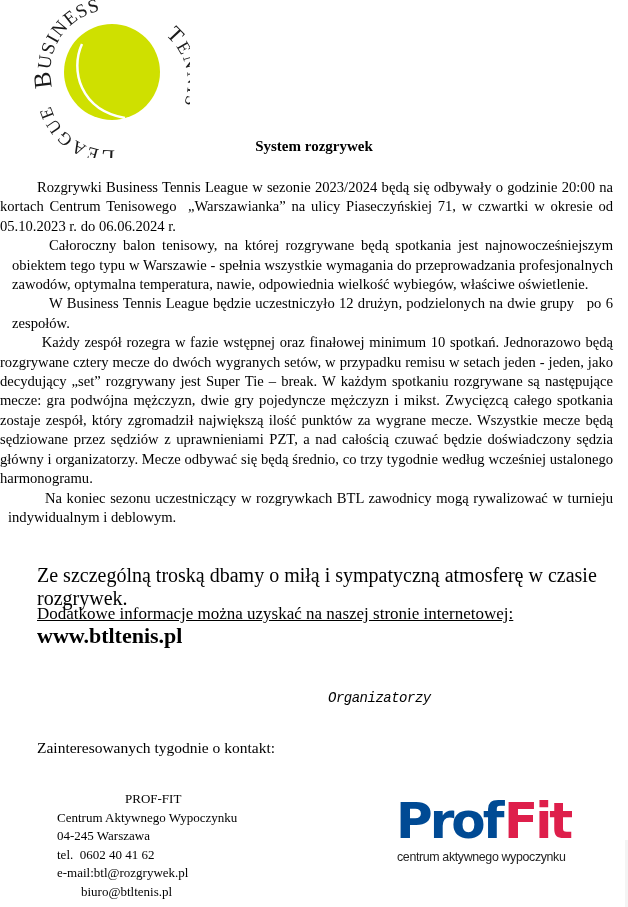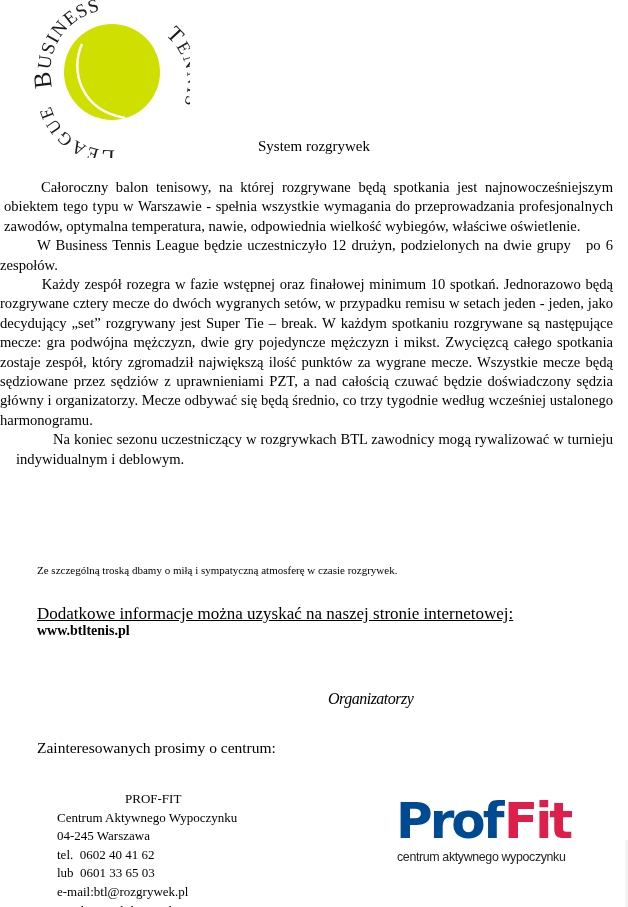--- a/index.html
+++ b/index.html
@@ -4,32 +4,32 @@
 <style>
   html, body { margin: 0; padding: 0; background: #ffffff; }
   body {
     width: 628px; height: 907px; position: relative; overflow: hidden;
     font-family: "Liberation Serif", "DejaVu Serif", serif;
     color: #000; font-size: 14.6px;
   }
   .logo { position: absolute; left: 30px; top: 0; width: 160px; height: 158px; }
   .title {
     position: absolute; top: 138px; left: 0; width: 628px; text-align: center;
-    font-weight: normal; font-size: 15px;
+    font-weight: bold; font-size: 15px;
   }
   .body-text {
     position: absolute; left: 37px; top: 178px; width: 576px;
     line-height: 19.4px; text-align: justify;
   }
   .body-text p { margin: 0; text-indent: 0; }
   .para { margin: 0; text-align: justify; text-align-last: left; }
-  .note { position: absolute; left: 37px; top: 564px; font-size: 11px; }
+  .note { position: absolute; left: 37px; top: 564px; font-size: 20px; }
   .more { position: absolute; left: 37px; top: 604px; text-decoration: underline; font-size: 17px; }
-  .web { position: absolute; left: 37px; top: 623px; font-weight: bold; font-size: 14px; }
-  .org { position: absolute; left: 328px; top: 690px; font-style: italic; font-size: 16px; font-family: Liberation Serif, serif; letter-spacing: -0.5px; }
+  .web { position: absolute; left: 37px; top: 623px; font-weight: bold; font-size: 22px; }
+  .org { position: absolute; left: 328px; top: 690px; font-style: italic; font-size: 14px; font-family: Liberation Mono, monospace; letter-spacing: -0.5px; }
   .contact-head { position: absolute; left: 37px; top: 739px; font-size: 15.5px; }
   .contact { position: absolute; left: 57px; top: 762px; font-size: 13px; line-height: 18.6px; }
   .contact .c0 { padding-left: 68px; margin-top: 28px; }
   .contact .c-last { padding-left: 24px; }
   .proffit { position: absolute; left: 396px; top: 790px; width: 190px; height: 80px; }
   .proffit-sub {
     position: absolute; left: 397px; top: 849px; font-family: "Liberation Sans", sans-serif;
     font-size: 13.5px; color: #222; letter-spacing: -0.4px; transform: scaleX(0.92); transform-origin: left;
   }
   .edge { position: absolute; right: 0; top: 840px; width: 3px; height: 67px; background: #f4f4f4; }
@@ -55,41 +55,41 @@
     </text>
     <text font-family="Liberation Serif, serif" font-size="22" fill="#1a1a1a" letter-spacing="2">
       <textPath href="#arcBottom" startOffset="0">L<tspan font-size="18">EAGUE</tspan></textPath>
     </text>
   </svg>
 </div>
 
 <div class="title">System rozgrywek</div>
 
 <div class="body-text" style="left: 0px; width: 613px; padding-left: 0px; box-sizing: border-box;">
-    <p class="para" style="text-indent: 37px; white-space: pre-wrap; padding-left: 0px; margin-left: 4px;">Całoroczny balon tenisowy, na której rozgrywane będą spotkania jest najnowocześniejszym obiektem tego typu w Warszawie - spełnia wszystkie wymagania do przeprowadzania profesjonalnych zawodów, optymalna temperatura, nawie, odpowiednia wielkość wybiegów, właściwe oświetlenie.</p>
-    <p class="para" style="text-indent: 37px; white-space: pre-wrap; padding-left: 0px; margin-left: 0px;">W Business Tennis League będzie uczestniczyło 12 drużyn, podzielonych na dwie grupy   po 6 zespołów.</p>
+    <p class="para" style="text-indent: 37px; white-space: pre-wrap; padding-left: 0px; margin-left: 0px;">Rozgrywki Business Tennis League w sezonie 2023/2024 będą się odbywały o godzinie 20:00 na kortach Centrum Tenisowego  „Warszawianka” na ulicy Piaseczyńskiej 71, w czwartki w okresie od 05.10.2023 r. do 06.06.2024 r.</p>
+    <p class="para" style="text-indent: 37px; white-space: pre-wrap; padding-left: 0px; margin-left: 12px;">Całoroczny balon tenisowy, na której rozgrywane będą spotkania jest najnowocześniejszym obiektem tego typu w Warszawie - spełnia wszystkie wymagania do przeprowadzania profesjonalnych zawodów, optymalna temperatura, nawie, odpowiednia wielkość wybiegów, właściwe oświetlenie.</p>
+    <p class="para" style="text-indent: 37px; white-space: pre-wrap; padding-left: 0px; margin-left: 12px;">W Business Tennis League będzie uczestniczyło 12 drużyn, podzielonych na dwie grupy   po 6 zespołów.</p>
     <p class="para" style="text-indent: 37px; white-space: pre-wrap; padding-left: 0px; margin-left: 0px;"> Każdy zespół rozegra w fazie wstępnej oraz finałowej minimum 10 spotkań. Jednorazowo będą rozgrywane cztery mecze do dwóch wygranych setów, w przypadku remisu w setach jeden - jeden, jako decydujący „set” rozgrywany jest Super Tie – break. W każdym spotkaniu rozgrywane są następujące mecze: gra podwójna mężczyzn, dwie gry pojedyncze mężczyzn i mikst. Zwycięzcą całego spotkania zostaje zespół, który zgromadził największą ilość punktów za wygrane mecze. Wszystkie mecze będą sędziowane przez sędziów z uprawnieniami PZT, a nad całością czuwać będzie doświadczony sędzia główny i organizatorzy. Mecze odbywać się będą średnio, co trzy tygodnie według wcześniej ustalonego harmonogramu.</p>
-    <p class="para" style="text-indent: 37px; white-space: pre-wrap; padding-left: 16px; margin-left: 0px;">Na koniec sezonu uczestniczący w rozgrywkach BTL zawodnicy mogą rywalizować w turnieju indywidualnym i deblowym.</p>
+    <p class="para" style="text-indent: 37px; white-space: pre-wrap; padding-left: 8px; margin-left: 0px;">Na koniec sezonu uczestniczący w rozgrywkach BTL zawodnicy mogą rywalizować w turnieju indywidualnym i deblowym.</p>
   </div>
 
 <div style="position:absolute;left:37px;top:178px;width:576px;line-height:19.4px;">
 </div>
 
 <div class="note">Ze szczególną troską dbamy o miłą i sympatyczną atmosferę w czasie rozgrywek.</div>
 <div class="more">Dodatkowe informacje można uzyskać na naszej stronie internetowej:</div>
 <div class="web">www.btltenis.pl</div>
 <div class="org">Organizatorzy</div>
 
-<div class="contact-head">Zainteresowanych prosimy o centrum:</div>
+<div class="contact-head">Zainteresowanych tygodnie o kontakt:</div>
 <div class="contact">
   <div class="c0">PROF-FIT</div>
   <div>Centrum Aktywnego Wypoczynku</div>
   <div>04-245 Warszawa</div>
   <div style="white-space:pre">tel.  0602 40 41 62</div>
-  <div style="white-space:pre">lub  0601 33 65 03</div>
   <div>e-mail:btl@rozgrywek.pl</div>
   <div class="c-last">biuro@btltenis.pl</div>
 </div>
 
 <div class="proffit">
   <svg width="190" height="60" viewBox="0 0 190 60">
     <text x="0" y="48" font-family="DejaVu Sans, sans-serif" font-weight="bold" font-size="50" letter-spacing="-3" fill="#004a94">Prof</text>
     <text x="108" y="48" font-family="DejaVu Sans, sans-serif" font-weight="bold" font-size="50" letter-spacing="-3" fill="#de1f4b">Fit</text>
   </svg>
 </div>

